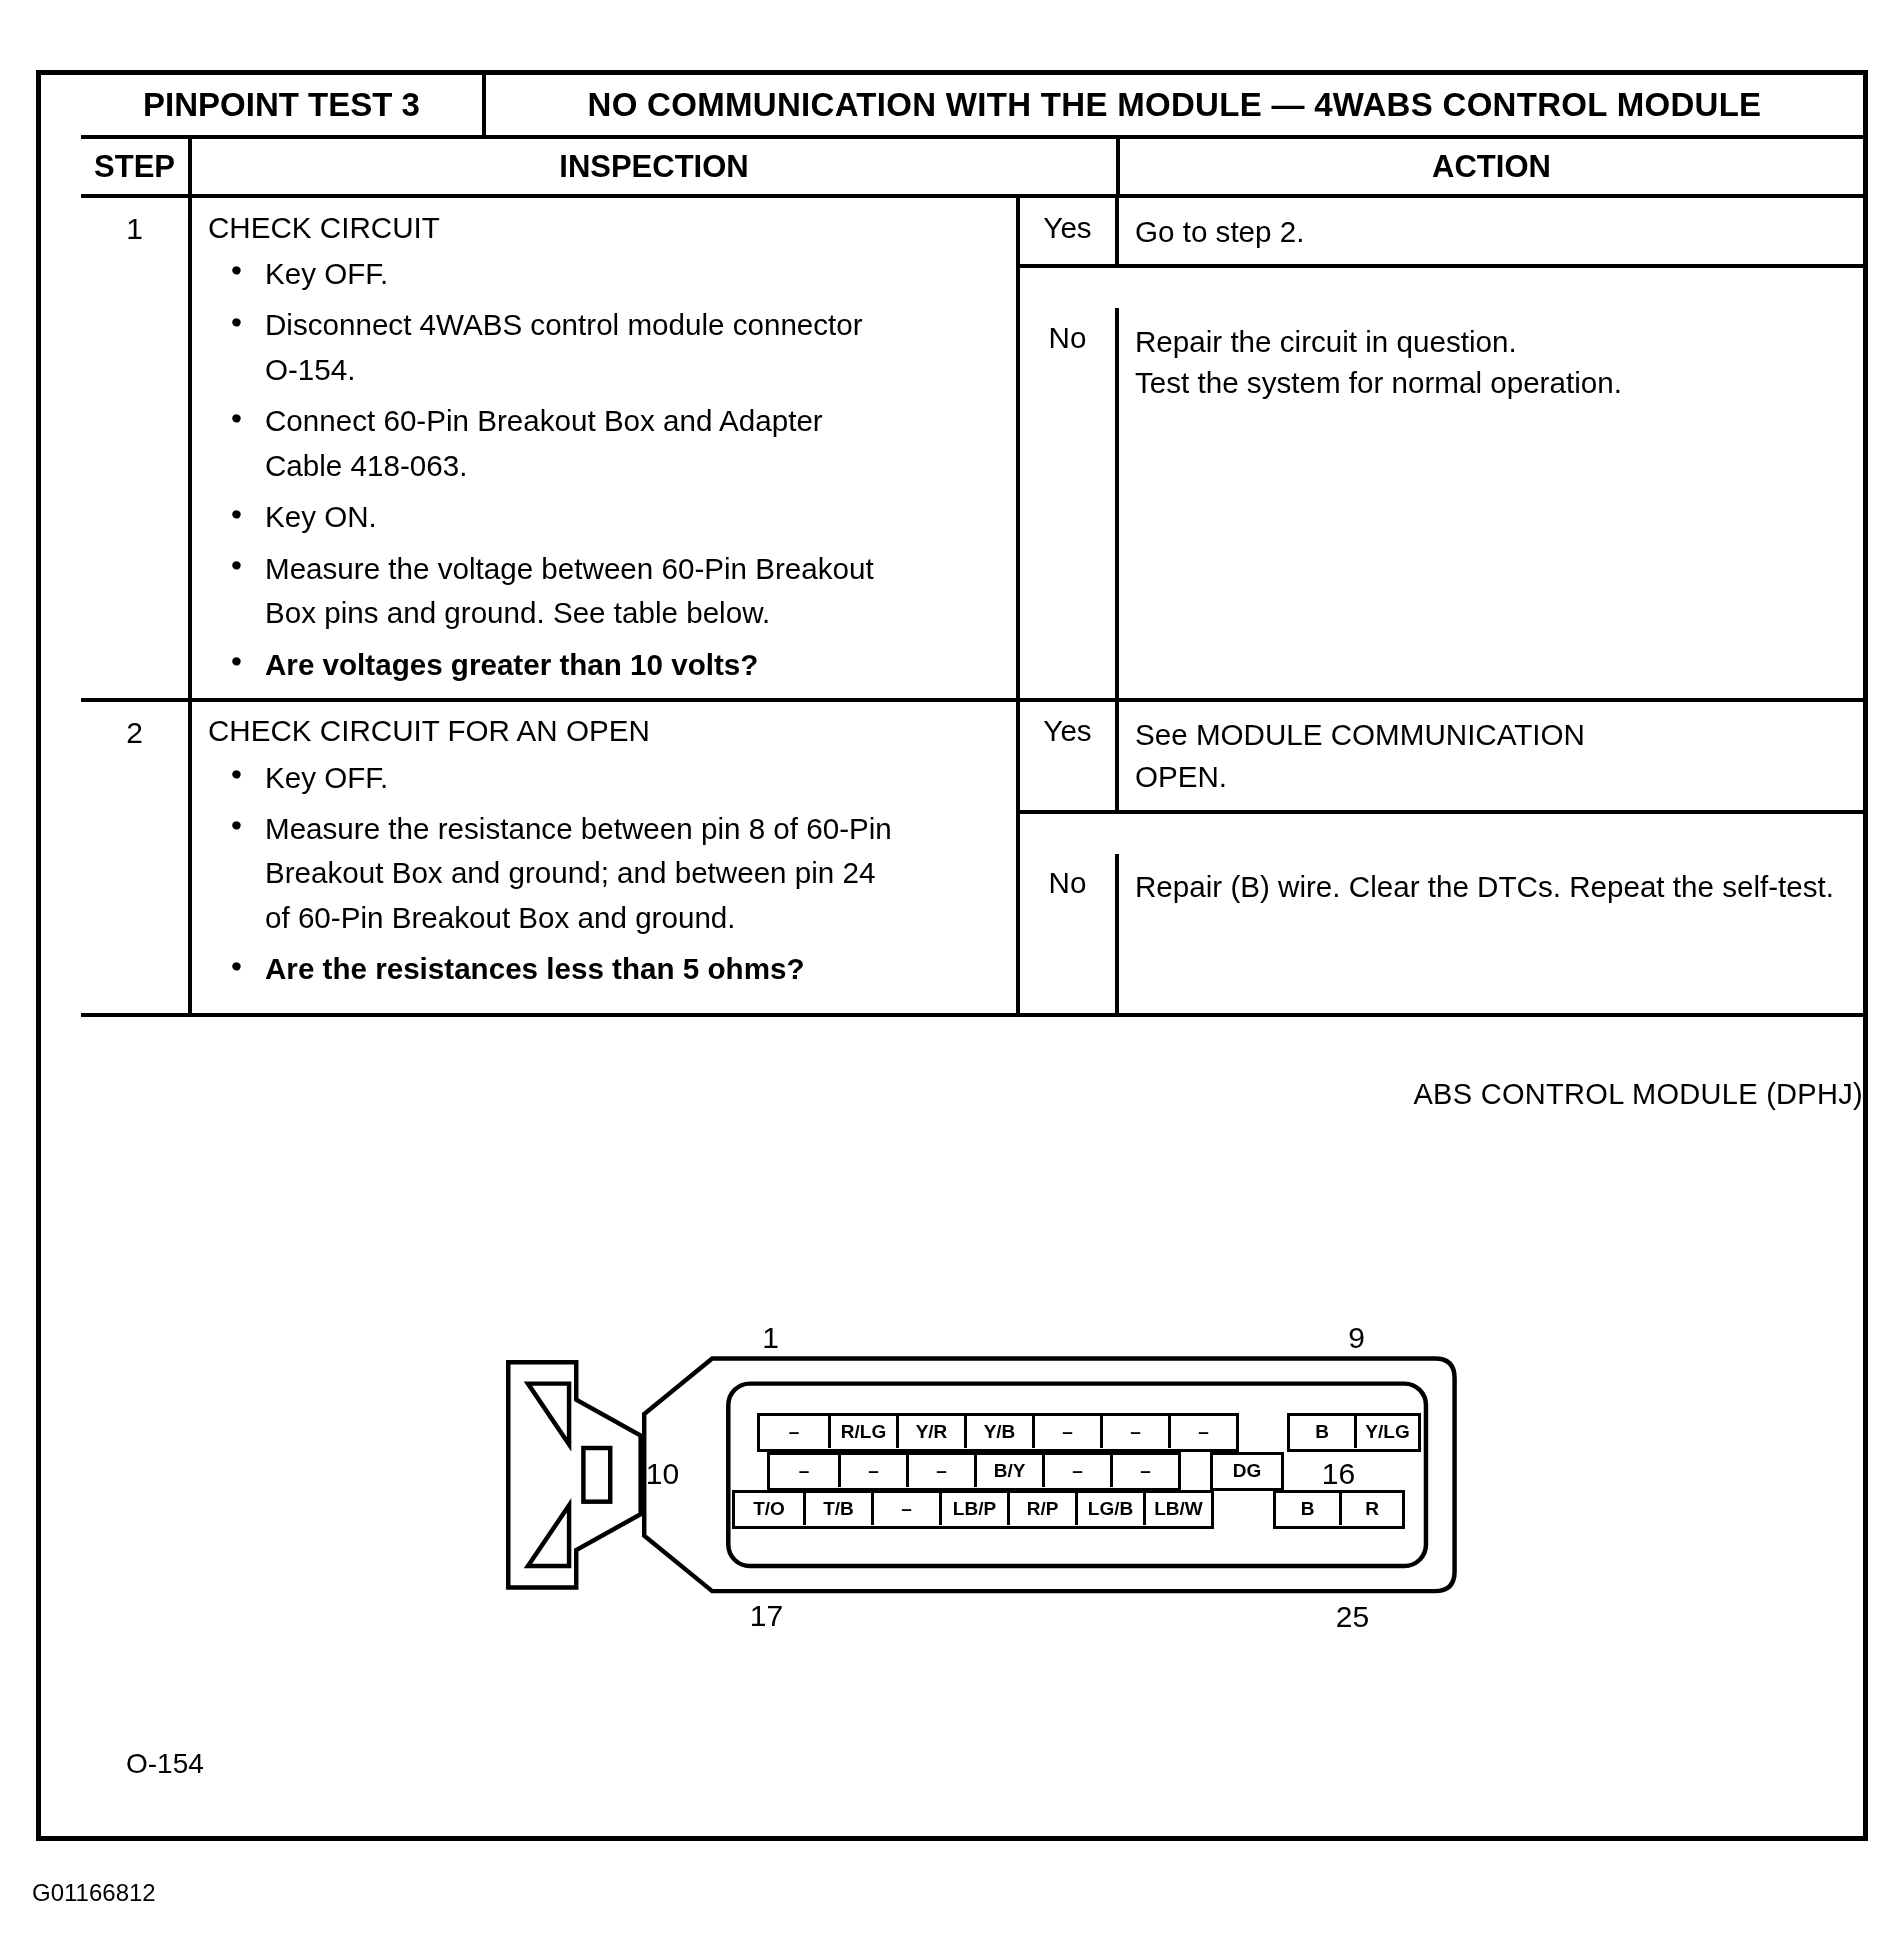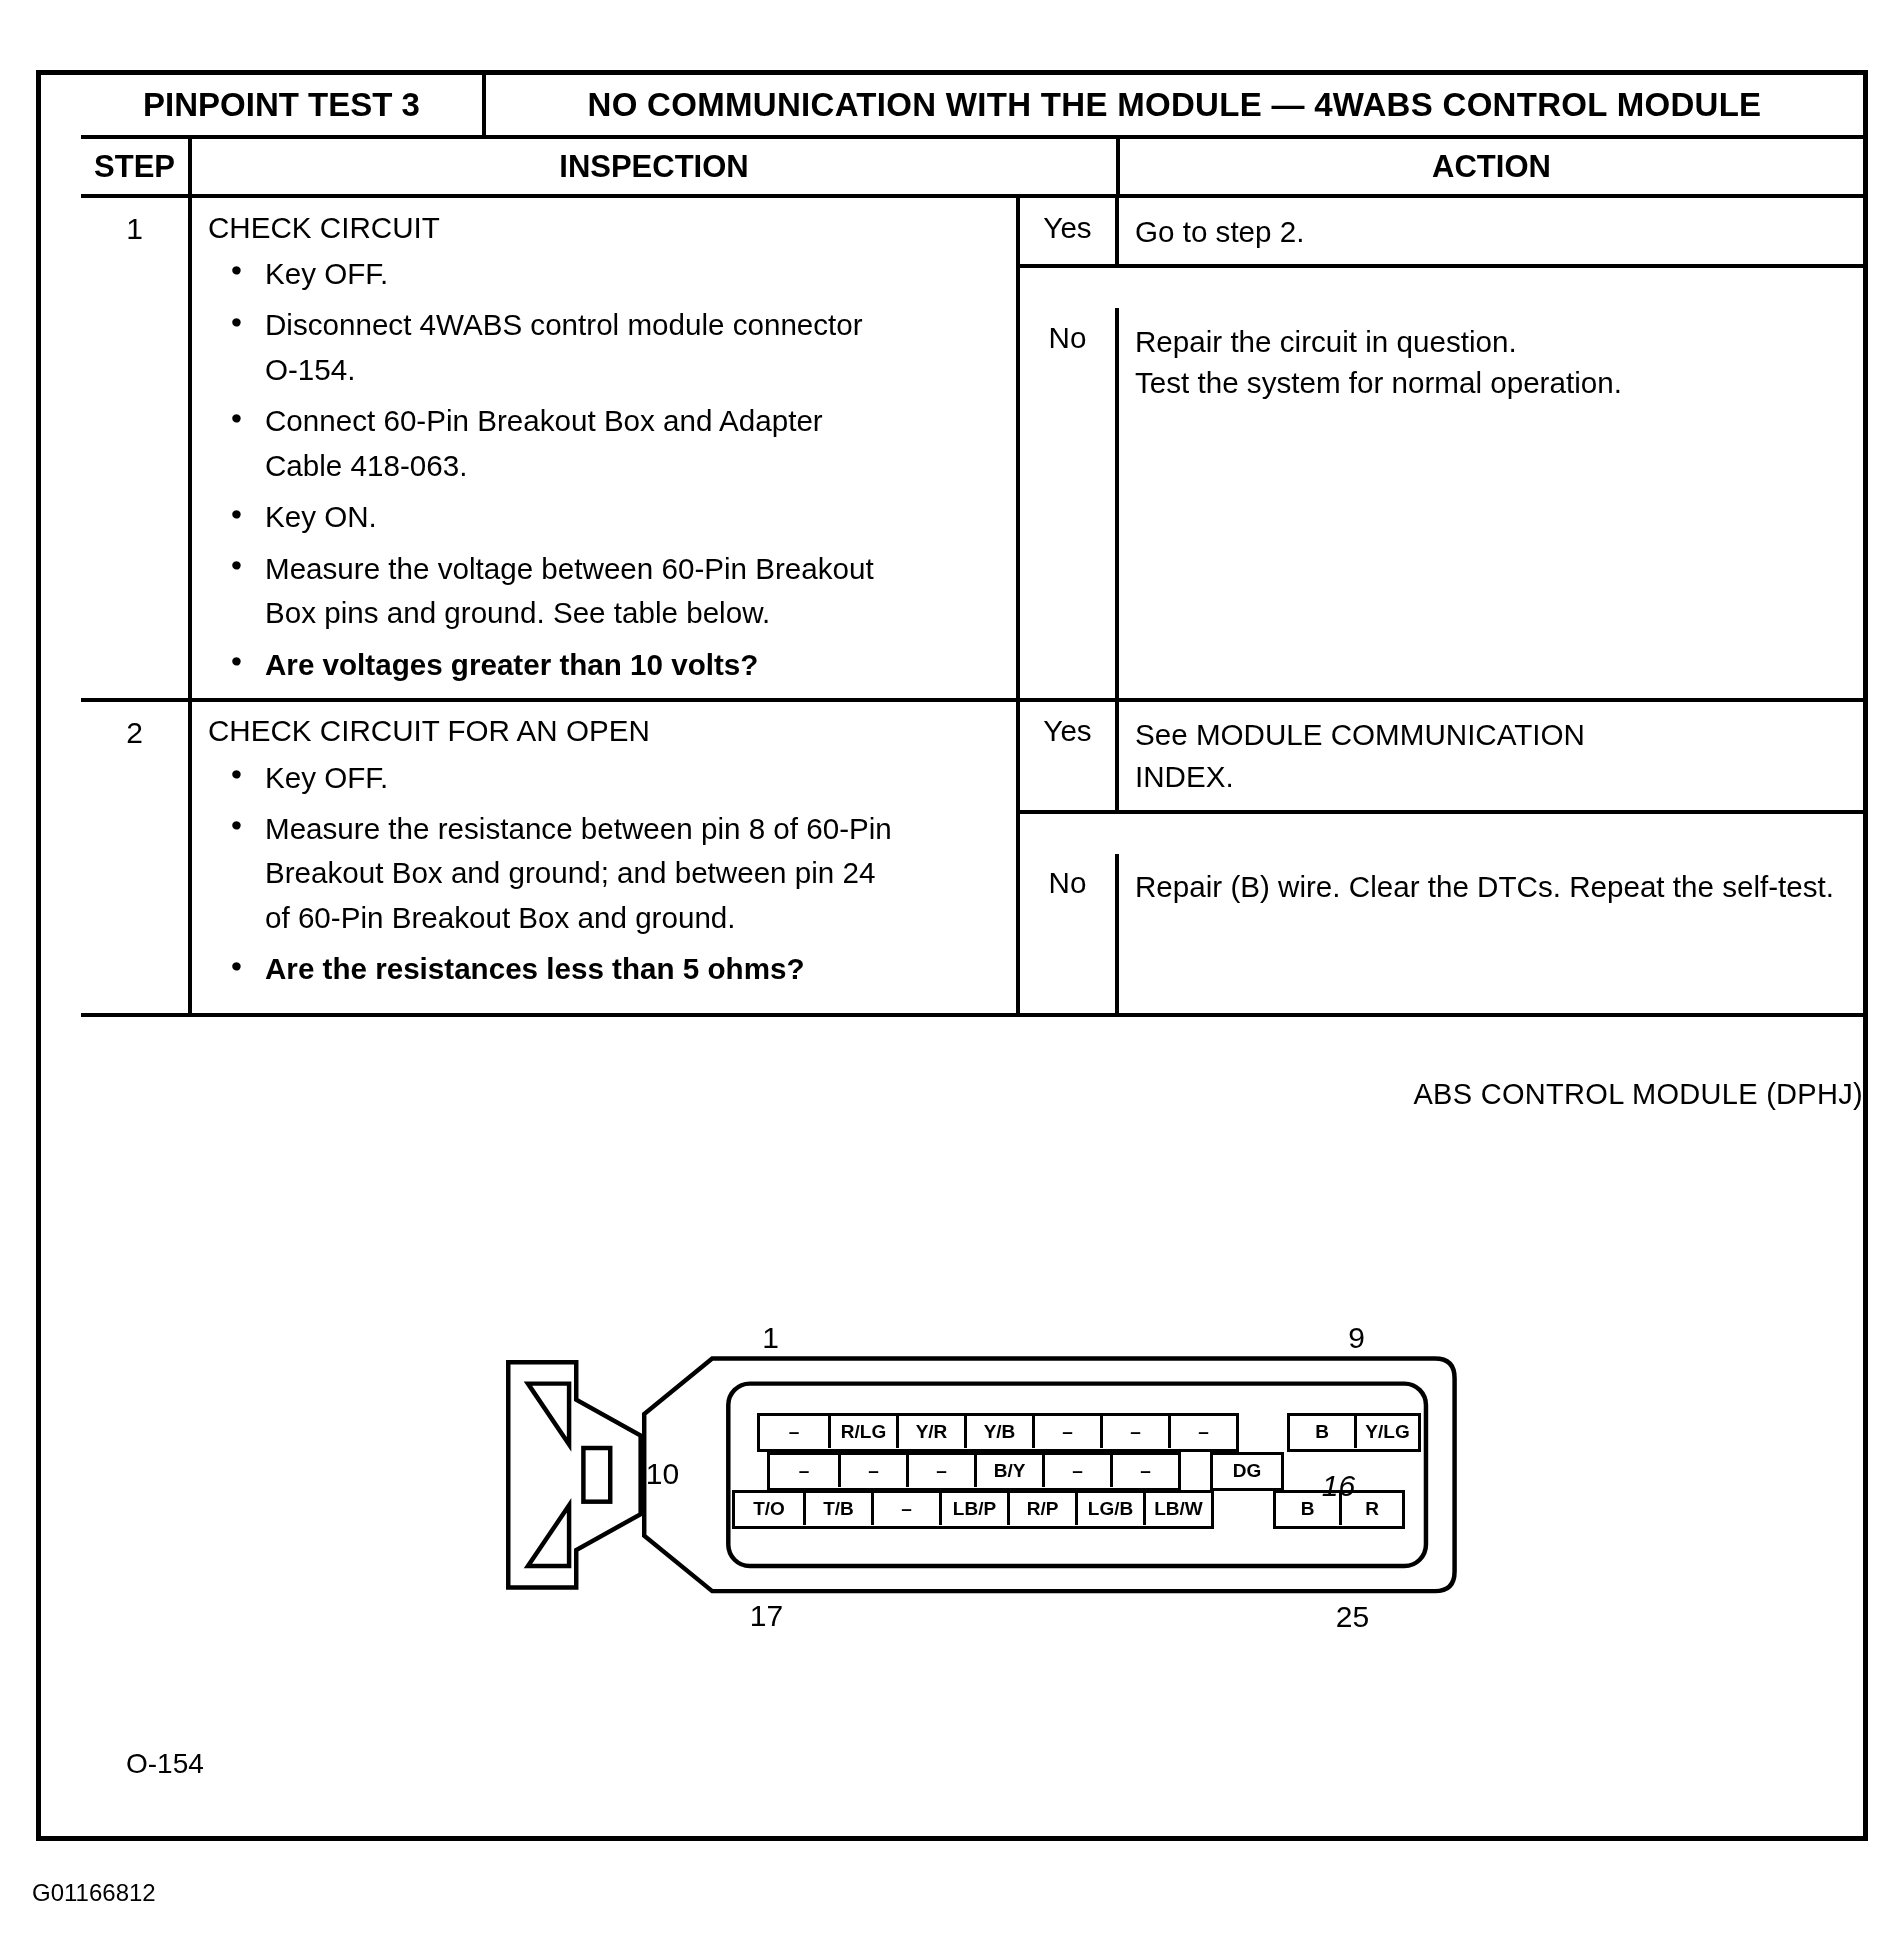--- a/index.html
+++ b/index.html
@@ -65,21 +65,21 @@
   .row1-main { left: 269px; top: 92px; }
   .row1-right { left: 799px; top: 92px; }
   .row2-main { left: 279px; top: 131px; }
   .row2-dg   { left: 722px; top: 131px; }
   .row3-main { left: 244px; top: 169px; }
   .row3-right{ left: 785px; top: 169px; }
   .pin-num { position: absolute; font-size: 30px; width: 63px; text-align: center; }
   .num-1  { left: 251px; top: 0px; }
   .num-9  { left: 837px; top: 0px; }
   .num-10 { left: 143px; top: 136px; }
-  .num-16 { left: 819px; top: 148px; font-style: italic; }
+  .num-16 { left: 819px; top: 136px; }
   .num-17 { left: 247px; top: 278px; }
   .num-25 { left: 833px; top: 279px; }
   .connector-ref { position: absolute; left: 45px; bottom: 56px; font-size: 28px; }
   .figure-id { position: absolute; left: 32px; top: 1879px; font-size: 24px; }
 </style>
 </head>
 <body>
 
 <div class="doc-table">
 
@@ -150,21 +150,21 @@
       </div>
       <div class="bullet bold">
         <span class="dot">●</span>
         <span class="txt">Are the resistances less than 5 ohms?</span>
       </div>
     </div>
     <div class="action-area">
       <div class="action-sub divided hy2">
         <div class="yn-cell">Yes</div>
         <div class="action-text">See MODULE COMMUNICATION
-INDEX.</div>
+OPEN.</div>
       </div>
       <div class="action-sub grow">
         <div class="yn-cell">No</div>
         <div class="action-text">Repair (B) wire.  Clear the DTCs.  Repeat the self-test.</div>
       </div>
     </div>
   </div>
 
   <div class="diagram-cell">
     <div class="diagram-caption">ABS CONTROL MODULE (DPHJ)</div>

